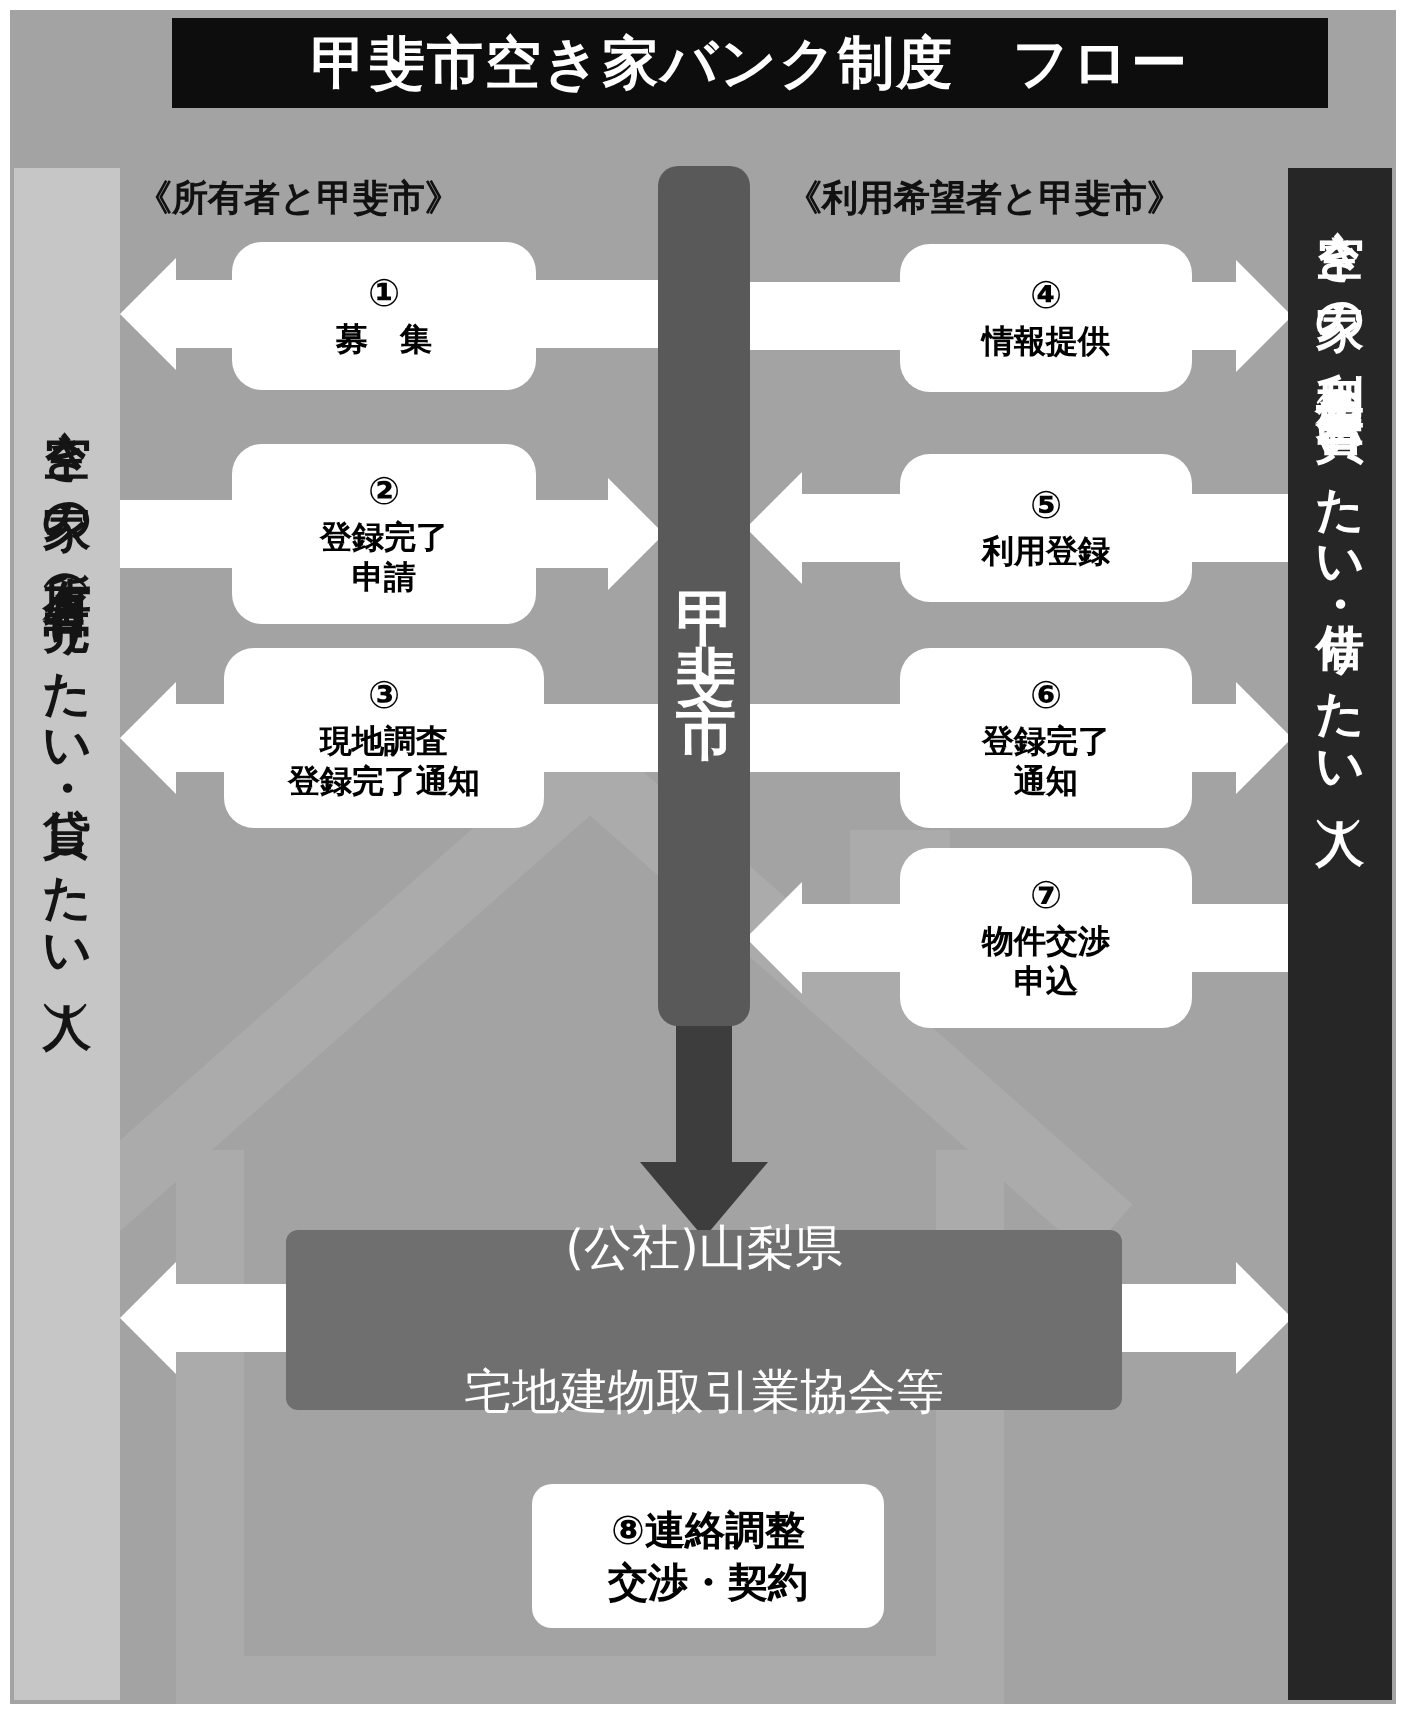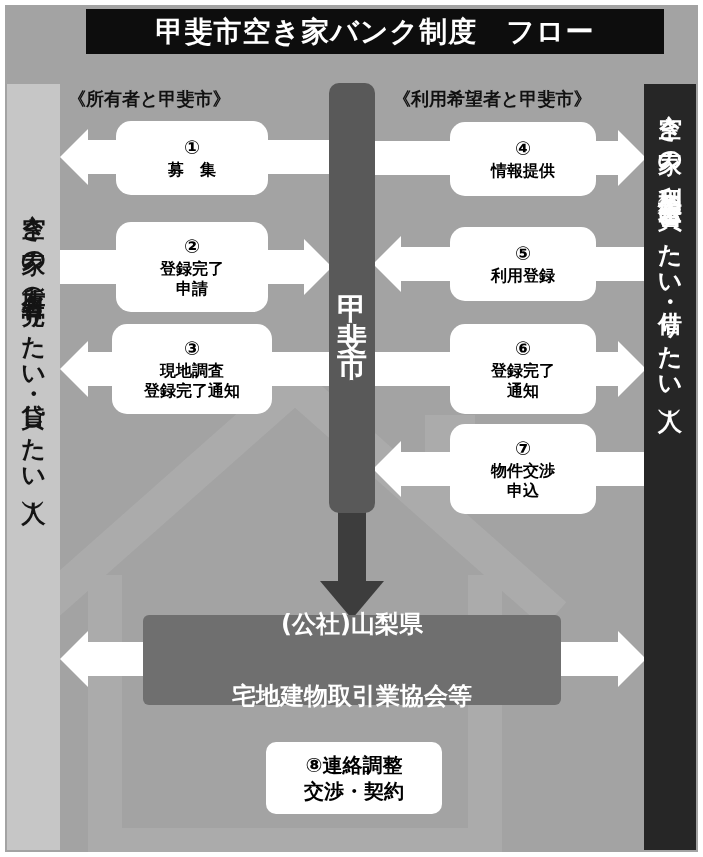--- a/index.html
+++ b/index.html
@@ -56,21 +56,21 @@
     position:absolute;z-index:4;background:#ffffff;border-radius:15px;color:#000;
     display:flex;flex-direction:column;align-items:center;justify-content:center;
     text-align:center;font-weight:bold;line-height:1.25;
   }
   .step-box .num{font-size:19px;}
   .step-box .lbl{font-size:16px;white-space:nowrap;}
   .assoc-box{
     position:absolute;left:138px;top:610px;width:418px;height:90px;z-index:4;
     background:var(--association-box);color:#ffffff;border-radius:6px;
     display:flex;flex-direction:column;align-items:center;justify-content:center;
-    font-size:24px;font-weight:bold;line-height:1.35;text-align:center;white-space:nowrap;gap:40px;
+    font-size:24px;font-weight:normal;line-height:1.35;text-align:center;white-space:nowrap;gap:40px;
   }
   .step8-box{
     position:absolute;left:261px;top:737px;width:176px;height:72px;z-index:4;
     background:#ffffff;border-radius:10px;color:#000;
     display:flex;flex-direction:column;align-items:center;justify-content:center;
     font-size:20px;font-weight:bold;line-height:1.3;text-align:center;white-space:nowrap;
   }
   .down-arrow{position:absolute;left:315px;top:500px;width:64px;height:114px;z-index:2;}
   .down-shaft{position:absolute;left:18px;top:0;width:28px;height:78px;background:#3d3d3d;}
   .down-head{position:absolute;left:0;top:76px;width:0;height:0;

